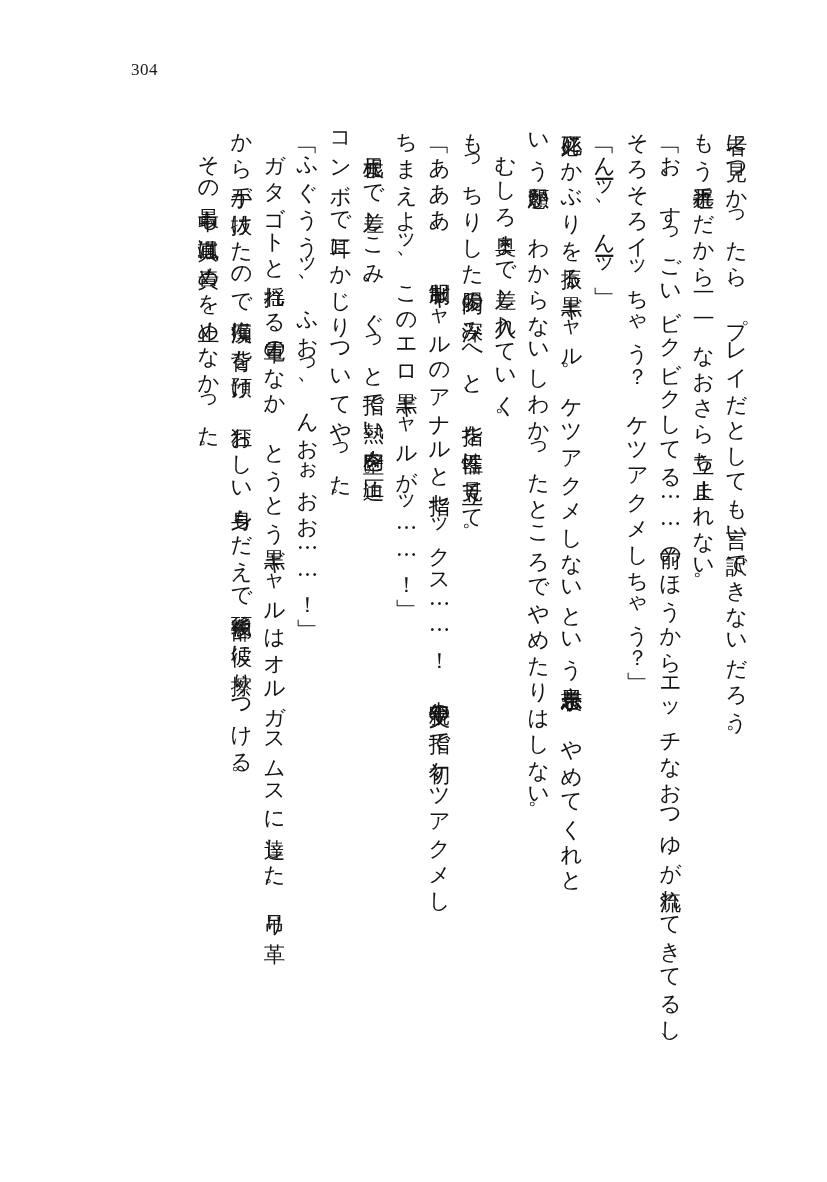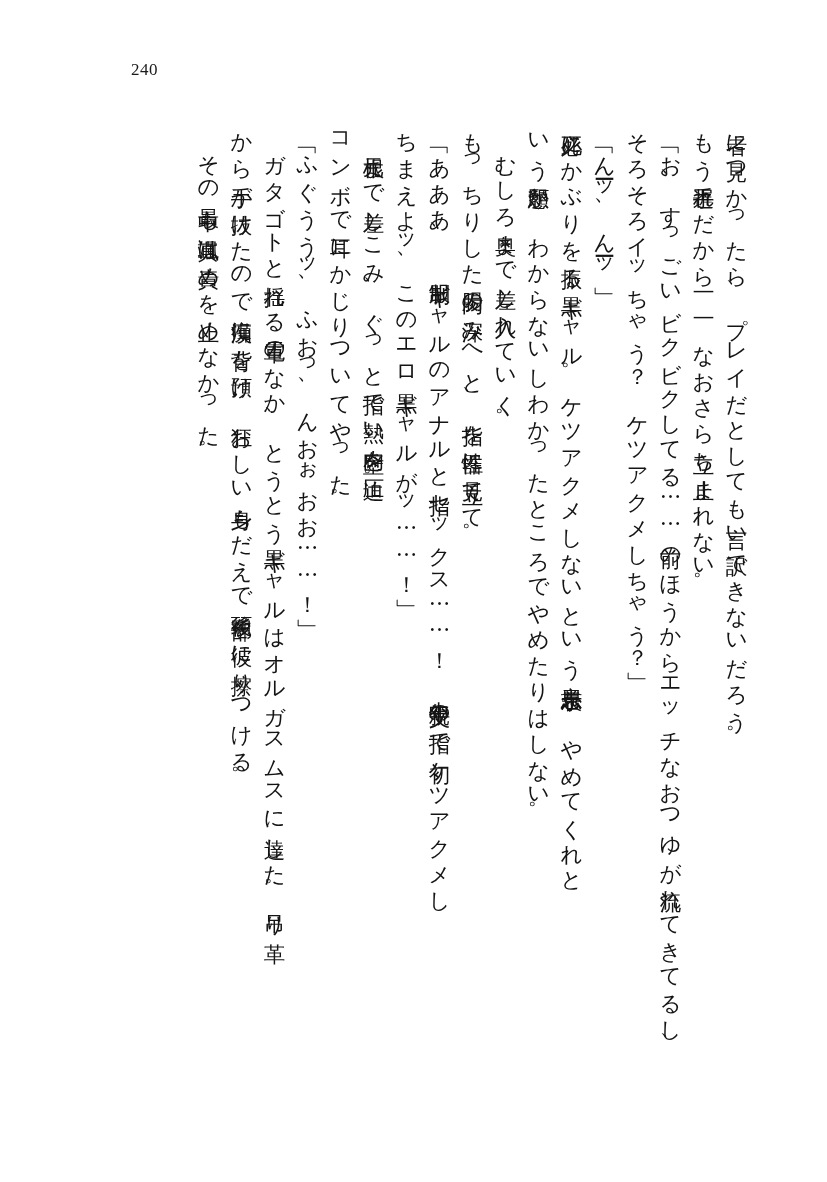--- a/index.html
+++ b/index.html
@@ -64,21 +64,21 @@
   
   .line.indent {
     padding-top: 22px;
   }
 </style>
 </head>
 <body>
 
 <div id="page">
 
-  <div class="page-number">240</div>
+  <div class="page-number">304</div>
 
   <div class="text-block">
 
   <div class="line">者に見つかったら、プレイだとしても言い訳できないだろう。</div>
       <div class="line">もう手遅れだから——なおさら立ち止まれない。</div>
       <div class="line indent">「お、すっごいビクビクしてる……前のほうからエッチなおつゆが流れてきてるし、</div>
       <div class="line">そろそろイッちゃう？　ケツアクメしちゃう？」</div>
       <div class="line indent">「んーッ、んーッ」</div>
       <div class="line">必死にかぶりを振る黒ギャル。ケツアクメしないという意思表示か、やめてくれと</div>
       <div class="line">いう懇願か、わからないしわかったところでやめたりはしない。</div>

